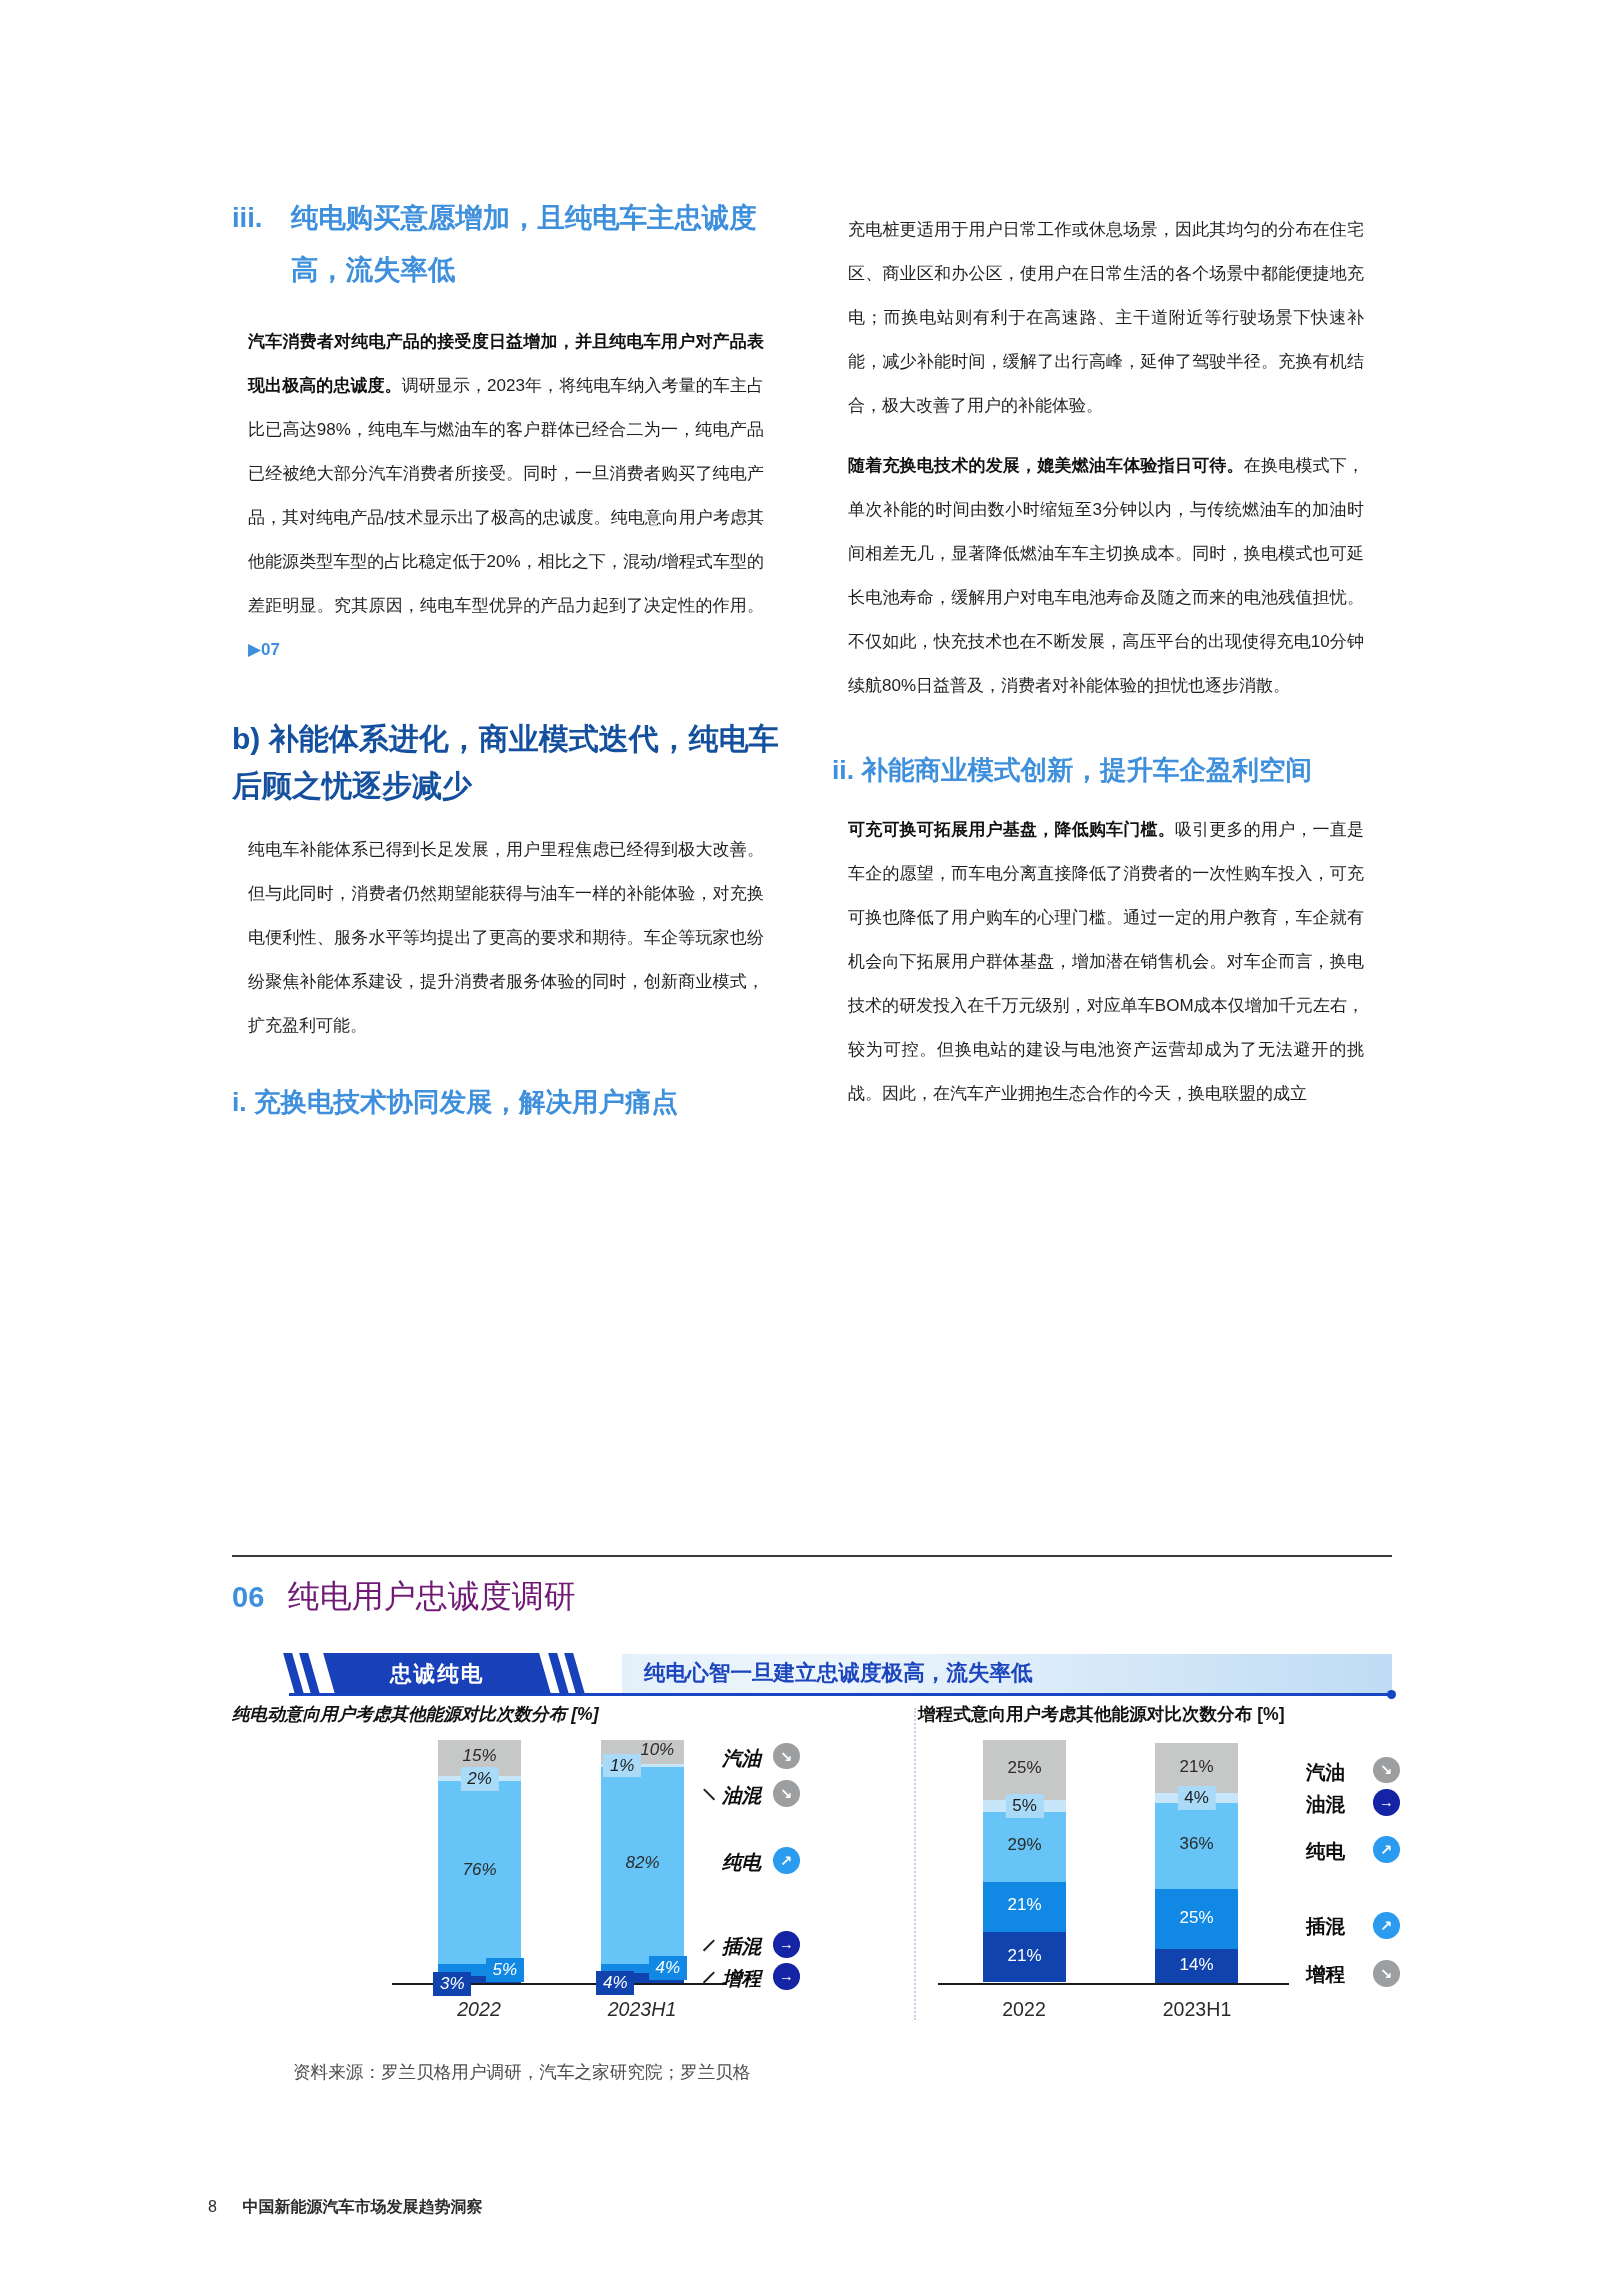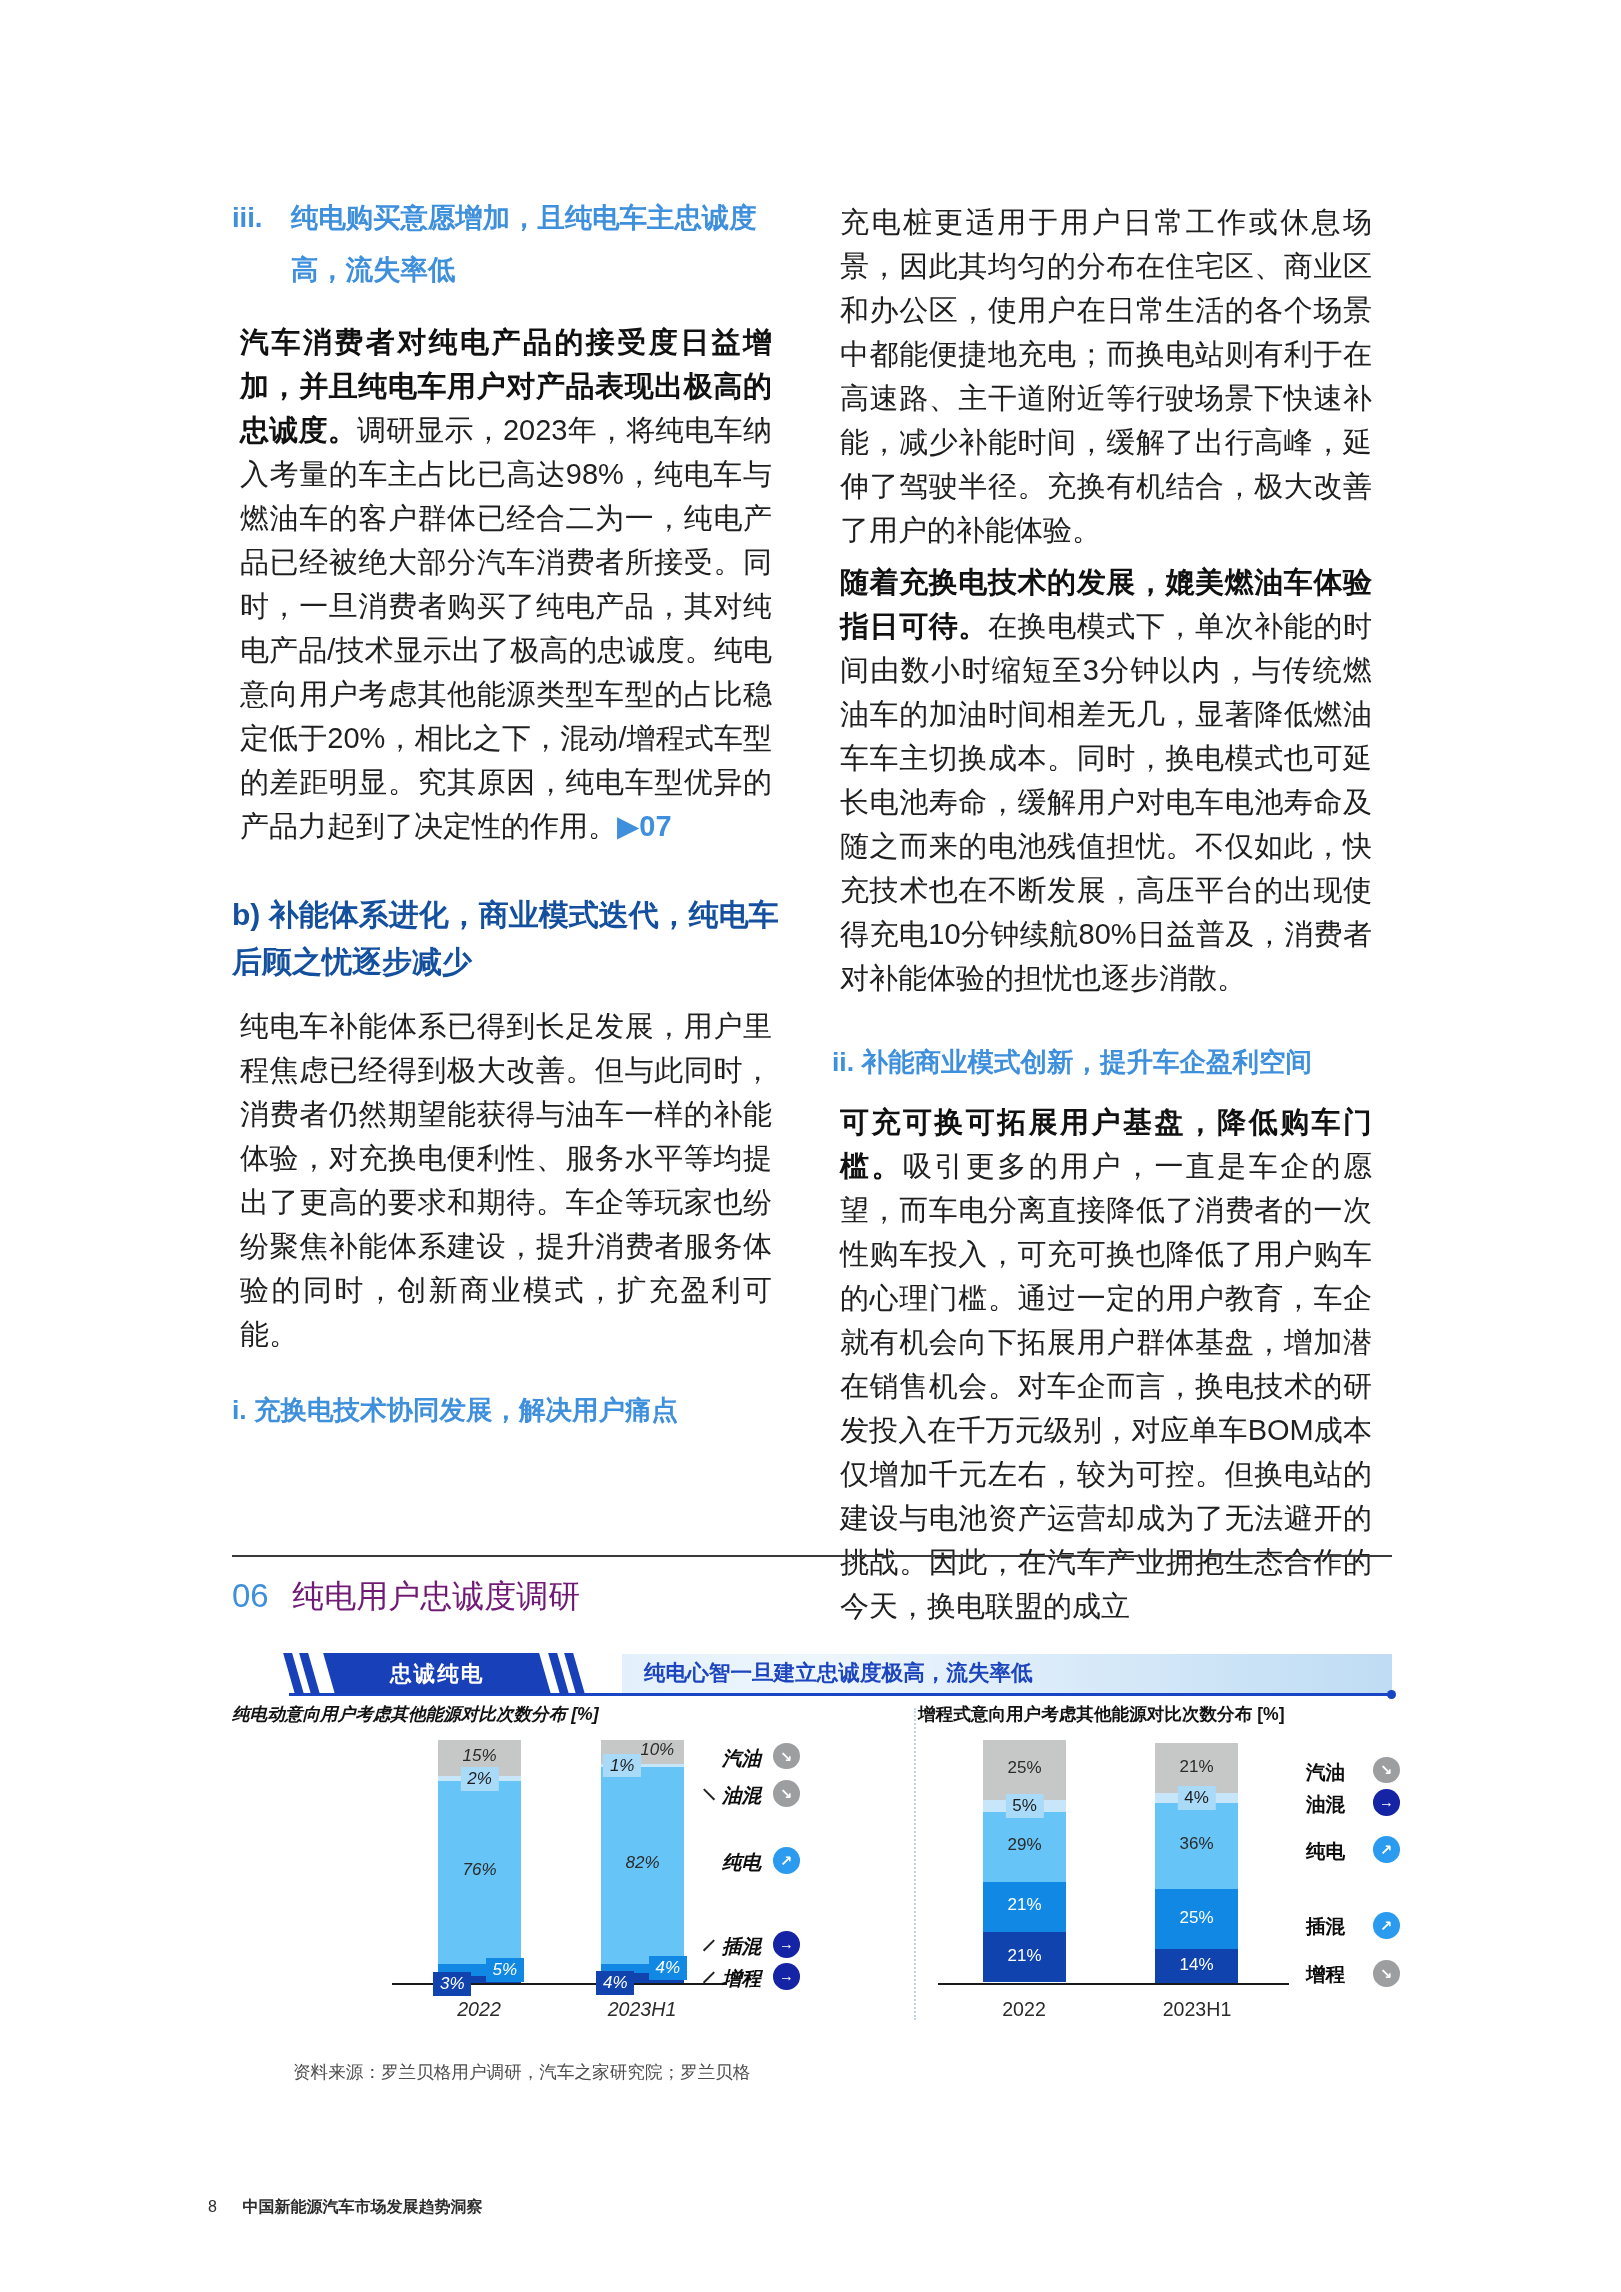--- a/index.html
+++ b/index.html
@@ -3,36 +3,36 @@
 <meta charset="utf-8">
 <style>
   html,body{margin:0;padding:0;background:#e8e8e8;}
   .page{position:relative;width:1621px;height:2293px;background:#ffffff;overflow:hidden;
         font-family:"Liberation Sans","DejaVu Sans",sans-serif;color:#1f1f1f;margin:0 auto;}
   *{box-sizing:border-box;}
 
   
   .content{position:absolute;left:232px;top:192px;width:1160px;display:flex;gap:52px;}
   .col{width:548px;}
-  p.body{font-size:29px;line-height:44px;text-align:justify;margin:8px;color:#1f1f1f;}
+  p.body{font-size:17px;line-height:44px;text-align:justify;margin:16px;color:#1f1f1f;}
   p.body b{color:#111;}
   .h-iii{color:#3E8FDC;font-size:27.4px;line-height:52px;font-weight:bold;margin:0 0 23.5px;}
   .h-iii .mk{display:inline-block;width:59px;}
   .h-iii .l2{margin-left:59px;}
   .h-b{color:#14509E;font-size:30px;line-height:47px;font-weight:bold;margin:43px 0 19.6px;}
   .h-i{color:#3E8FDC;font-size:26.5px;line-height:39px;font-weight:bold;margin:35px 0 17.6px;}
   .mt32{margin-top:31px;}
   .mt44{margin-top:43px;}
   .ref{color:#3E8FDC;font-weight:bold;}
 
   
   .figure{position:absolute;left:232px;top:1555px;width:1160px;height:549px;}
   .fig-rule{position:absolute;top:0;left:0;right:0;border-top:2px solid #3a3a3a;}
   .fig-head{position:absolute;top:19.6px;left:0;display:flex;gap:23.5px;align-items:baseline;}
-  .fig-num{color:#3E8FDC;font-size:33px;font-weight:normal;}
+  .fig-num{color:#3E8FDC;font-size:29px;font-weight:bold;}
   .fig-title{color:#701a75;font-size:32px;font-weight:normal;}
 
   .banner{position:absolute;top:98px;left:0;right:0;height:41px;}
   .banner-bg{position:absolute;left:390px;right:0;top:1px;bottom:1px;
              background:linear-gradient(to right,#e3f0fb 0%,#eef6fd 25%,#bfdcf4 100%);}
   .banner-underline{position:absolute;left:57px;right:0;bottom:-2px;height:2.9px;background:#1845C4;}
   .banner-underline::after{content:"";position:absolute;right:-3.9px;top:-2.9px;width:8.8px;height:8.8px;
              border-radius:50%;background:#1845C4;}
   .badge-group{position:absolute;left:57px;top:0;height:41px;display:flex;align-items:stretch;}
   .stripe{display:block;width:8.8px;height:41px;background:#1840B8;transform:skewX(16deg);margin-right:6.9px;}

